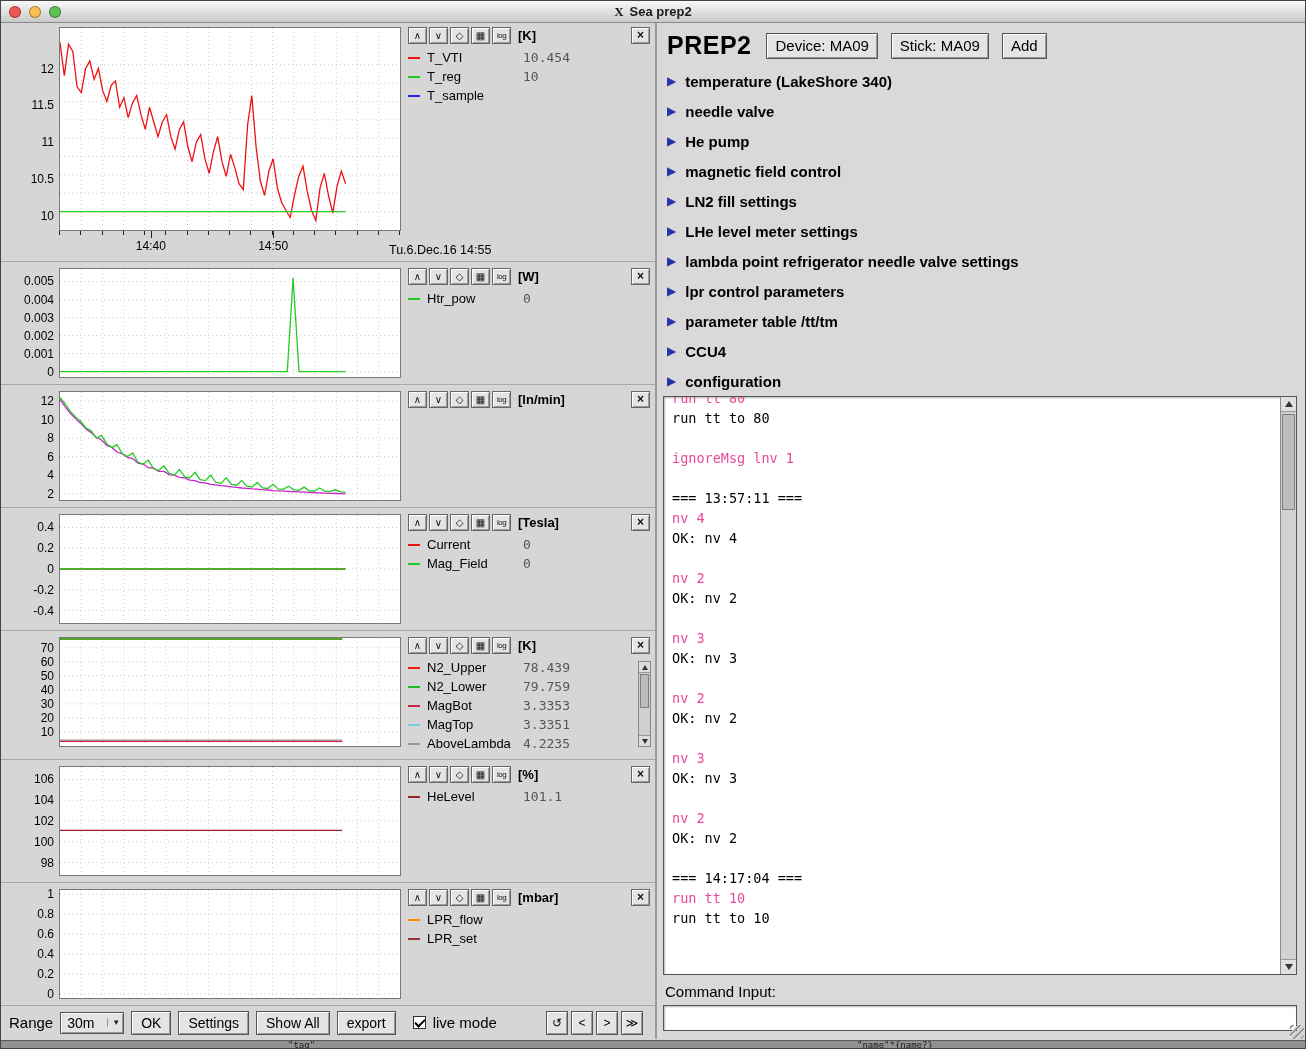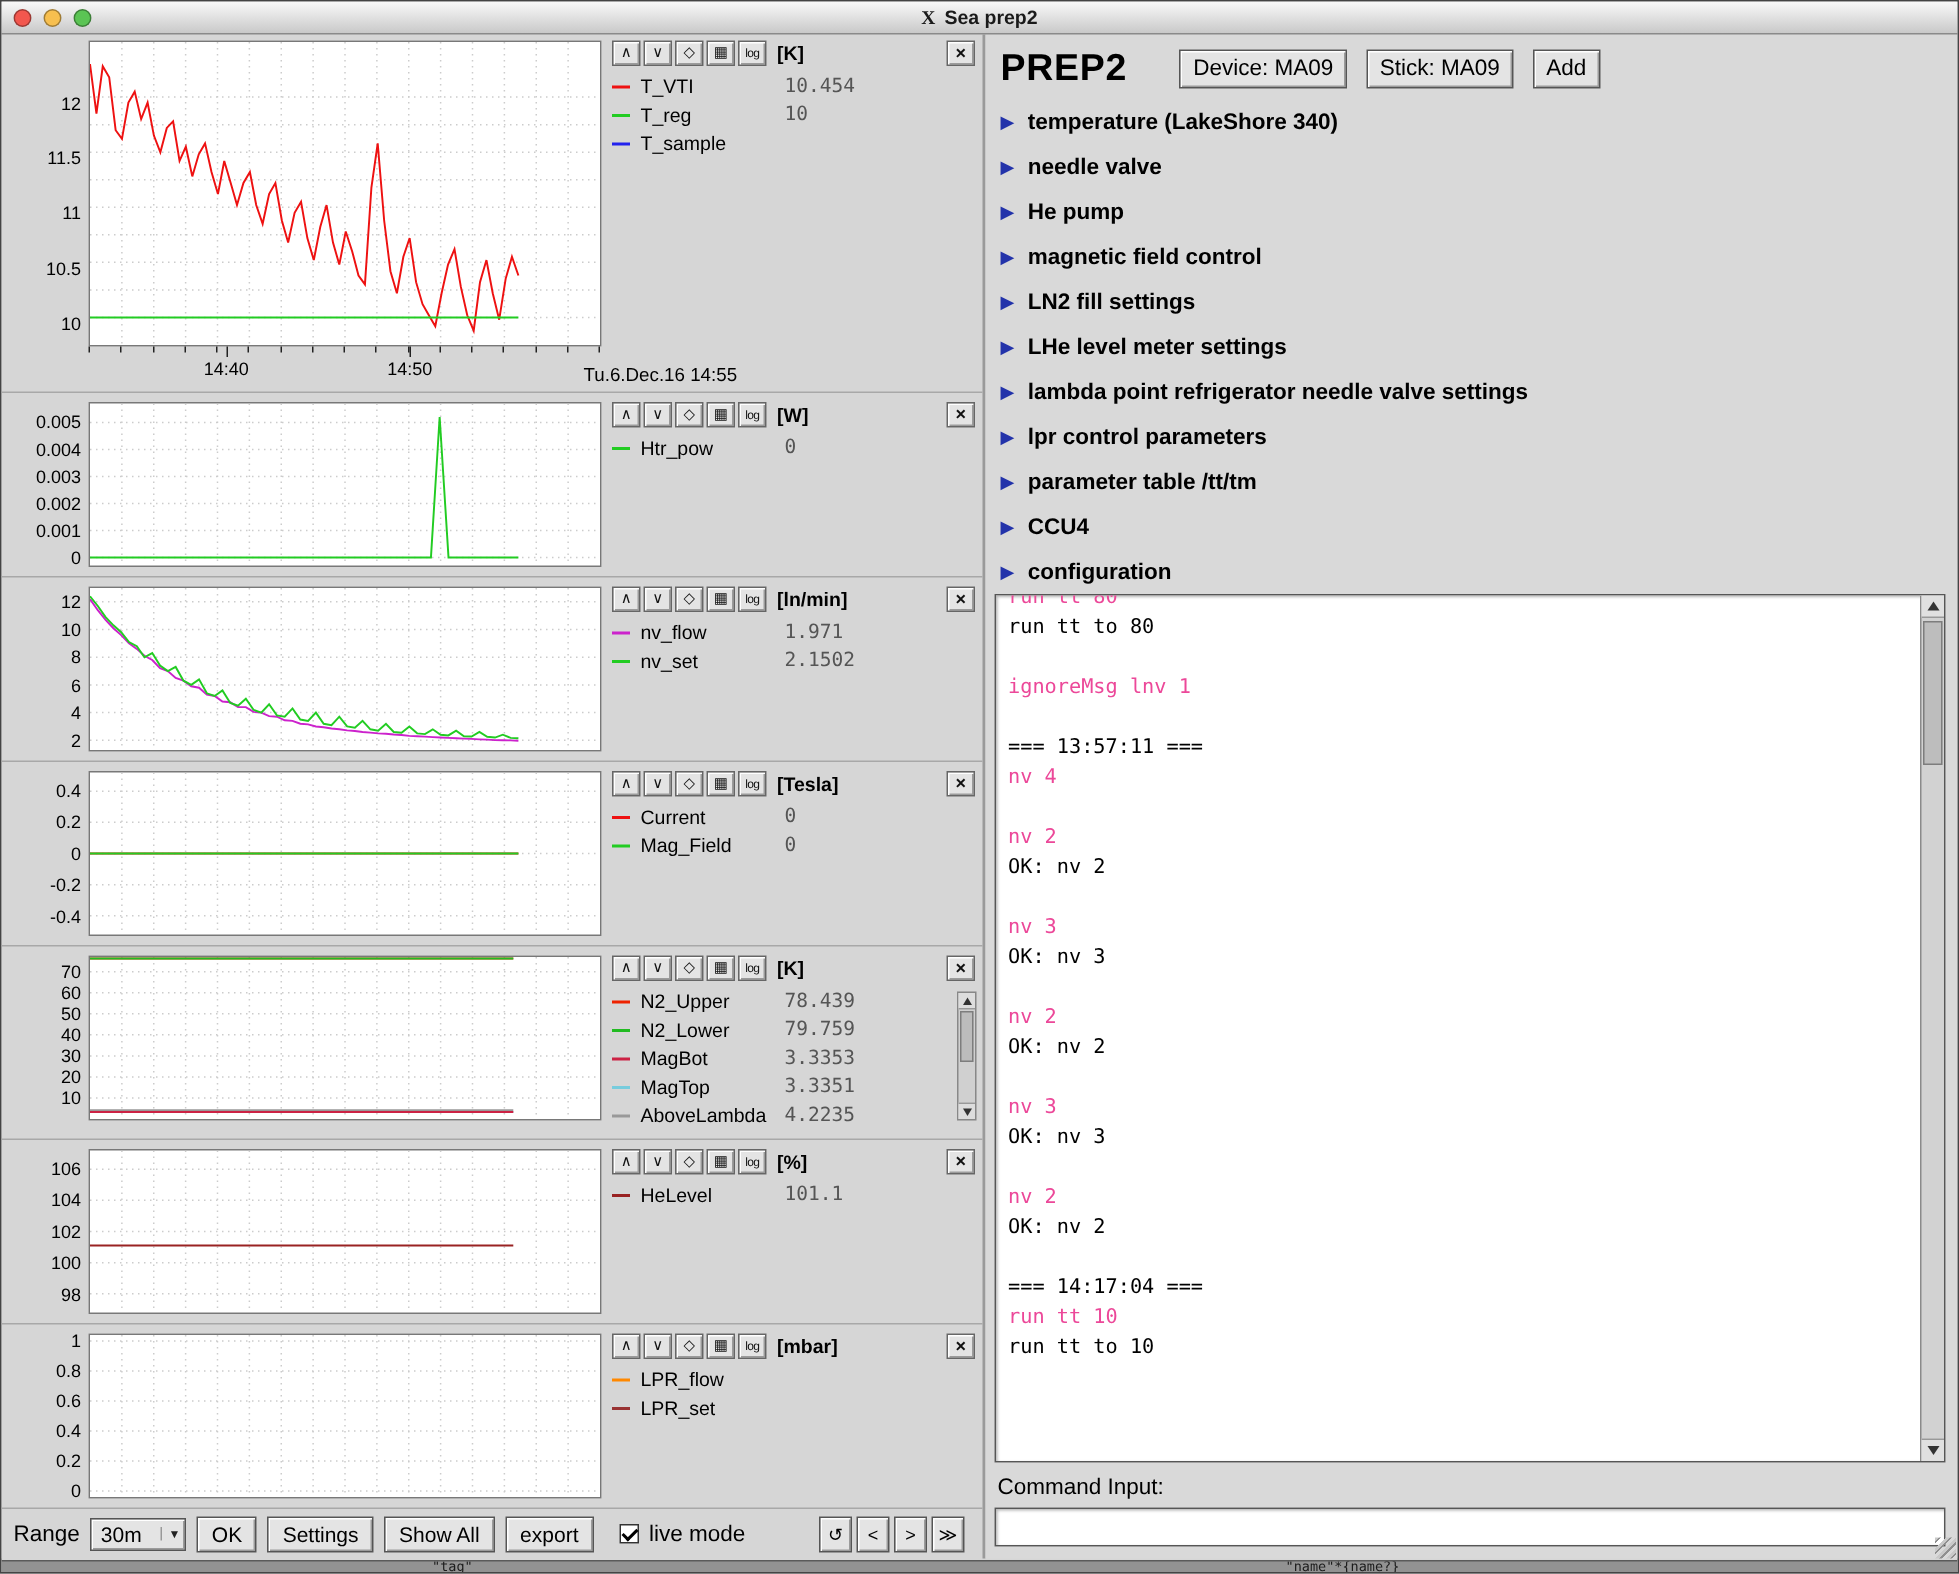--- a/index.html
+++ b/index.html
@@ -60,21 +60,21 @@
   .tbtn{font-size:14px;height:24px;padding:0 9px;background:#e4e4e4;border:1px solid #555;box-shadow:inset 1px 1px 0 #fff,inset -1px -1px 0 #9b9b9b;cursor:pointer;font-family:"Liberation Sans",sans-serif;color:#000;}
   .tbtn.nav{width:22px;padding:0;font-size:12px;}
   .chk{width:13px;height:13px;background:#fff;border:1px solid #333;position:relative;margin-left:10px;cursor:pointer;flex:0 0 13px;}
   .chk::after{content:"";position:absolute;left:1.5px;top:2px;width:8px;height:4px;border-left:2px solid #000;border-bottom:2px solid #000;transform:rotate(-45deg);}
   .live-label{font-size:15px;color:#000;}
   #navs{margin-left:auto;display:flex;gap:3px;margin-right:4px;}
 
   
   .right{flex:1;display:flex;flex-direction:column;background:#d9d9d9;min-width:0;}
   .rp-header{display:flex;align-items:center;gap:13px;padding:8px 6px 4px 10px;}
-  .rp-title{font-size:25px;font-weight:bold;color:#000;letter-spacing:.5px;margin-right:22px;}
+  .rp-title{font-size:25px;font-weight:bold;color:#000;letter-spacing:.5px;margin-right:2px;}
   .rp-btn{font-size:15px;height:26px;padding:0 8px;background:#e4e4e4;border:1px solid #555;box-shadow:inset 1px 1px 0 #fff,inset -1px -1px 0 #9b9b9b;cursor:pointer;font-family:"Liberation Sans",sans-serif;color:#000;}
   #sections{padding-top:2px;}
   .section{display:flex;align-items:center;height:30px;padding-left:10px;cursor:pointer;}
   .tri{color:#2333aa;font-size:12px;margin-right:9px;}
   .section-label{font-size:15px;font-weight:bold;color:#000;}
   .io-label{font-size:15px;color:#000;padding:12px 0 6px 8px;border-top:1px solid #aaa;margin-top:14px;}
   .io-box{margin:0 8px 0 6px;flex:1;min-height:0;background:#fff;border:1px solid #565656;box-shadow:inset 1px 1px 2px #b5b5b5;display:flex;overflow:hidden;}
   .io-scroll{flex:1;overflow:hidden;padding:0 8px;margin-top:-9px;font-family:"DejaVu Sans Mono",monospace;font-size:13.5px;line-height:20px;color:#000;}
   .io-line{white-space:pre;height:20px;}
   .io-line.cmd{color:#ec4899;}
@@ -304,32 +304,20 @@
             </div>
             <div class="legend">
               <div class="lg-ctrls">
                 <button class="pbtn">∧</button>
                 <button class="pbtn">∨</button>
                 <button class="pbtn">◇</button>
                 <button class="pbtn">▦</button>
                 <button class="pbtn log">log</button>
                 <span class="unit">[ln/min]</span>
                 <button class="pbtn close">×</button>
-              </div>
-              <div class="lg-items">
-                <div class="lg-item">
-                  <span class="dash" style="background: rgb(204, 34, 204);"></span>
-                  <span class="lg-name">nv_flow</span>
-                  <span class="lg-val">1.971</span>
-                </div>
-                <div class="lg-item">
-                  <span class="dash" style="background: rgb(34, 204, 34);"></span>
-                  <span class="lg-name">nv_set</span>
-                  <span class="lg-val">2.1502</span>
-                </div>
               </div>
             </div>
           </div>
           <div class="plot-row">
             <div class="yaxis">
               <span class="ytick" style="top: 6.46154px;">0.4</span>
               <span class="ytick" style="top: 27.2308px;">0.2</span>
               <span class="ytick" style="top: 48px;">0</span>
               <span class="ytick" style="top: 68.7692px;">-0.2</span>
               <span class="ytick" style="top: 89.5385px;">-0.4</span>
@@ -664,20 +652,21 @@
         </div>
       <div class="io-box">
         <div class="io-scroll" id="io-lines">
             <div class="io-line cmd">run tt 80</div>
             <div class="io-line">run tt to 80</div>
             <div class="io-line"> </div>
             <div class="io-line cmd">ignoreMsg lnv 1</div>
             <div class="io-line"> </div>
             <div class="io-line">=== 13:57:11 ===</div>
             <div class="io-line cmd">nv 4</div>
+            <div class="io-line">OK: nv 4</div>
             <div class="io-line"> </div>
             <div class="io-line cmd">nv 2</div>
             <div class="io-line">OK: nv 2</div>
             <div class="io-line"> </div>
             <div class="io-line cmd">nv 3</div>
             <div class="io-line">OK: nv 3</div>
             <div class="io-line"> </div>
             <div class="io-line cmd">nv 2</div>
             <div class="io-line">OK: nv 2</div>
             <div class="io-line"> </div>

